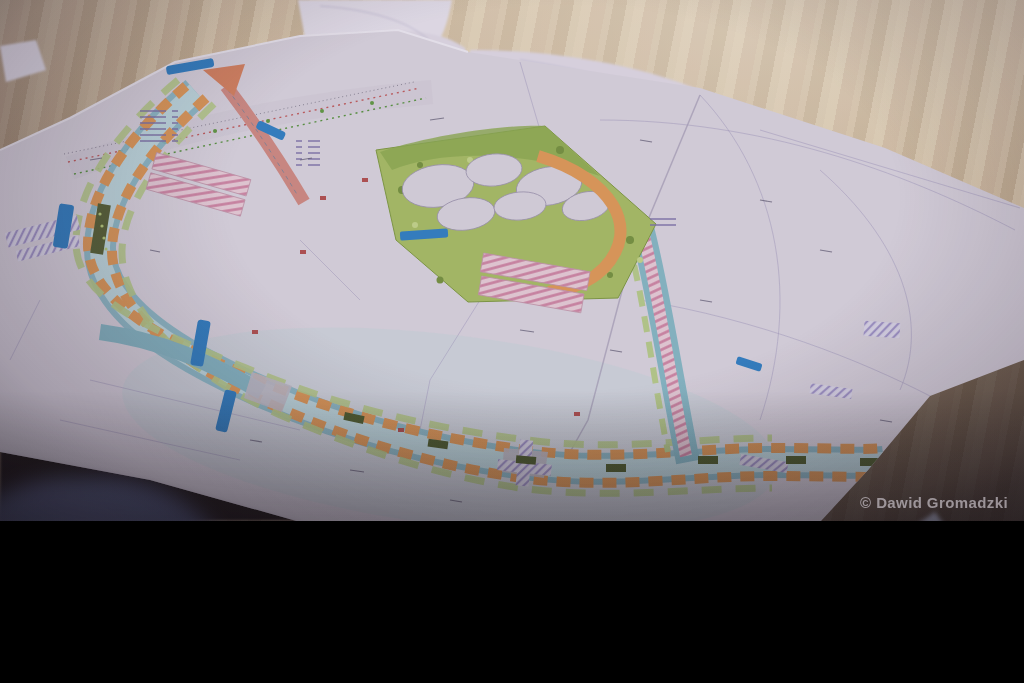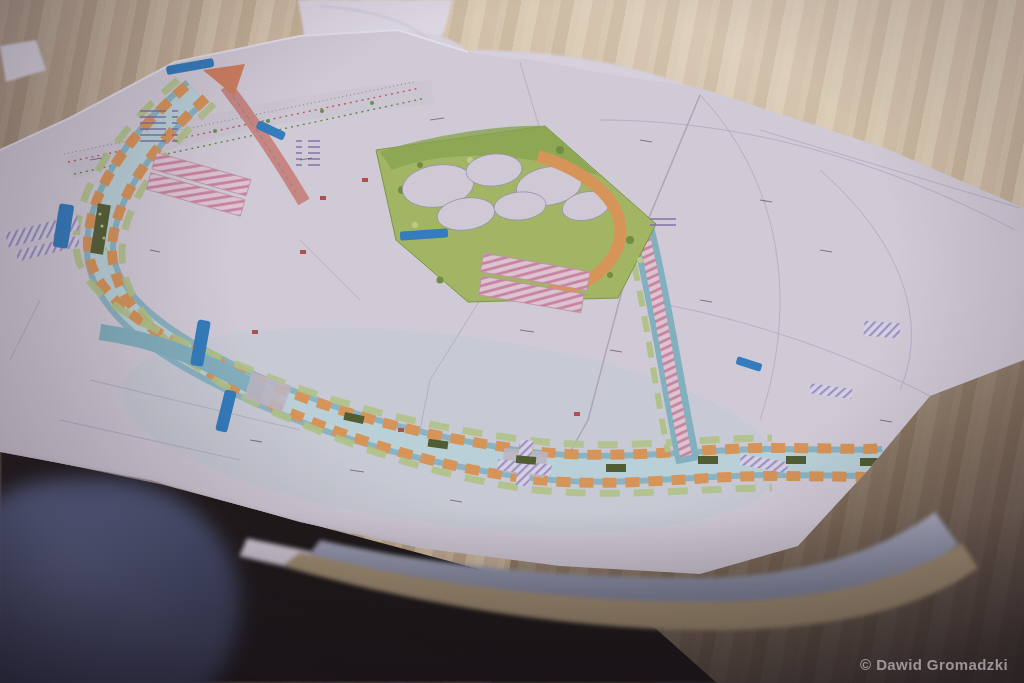--- a/index.html
+++ b/index.html
@@ -1,17 +1,17 @@
 <!DOCTYPE html>
 <html style="--wood: #cdb495; --wood-light: #dcc9a9; --wood-dark: #8f7a63; --page: #dcd6e0; --page-dim: #c7c0ce; --road-teal: #86b9c6; --road-inner: #c2dde2; --accent-orange: #e29a55; --parking-pink: #d083a2; --park-green: #a9bf62; --park-green-dark: #7e9a3f; --hatch-purple: #9d90c8; --marker-blue: #2e7fc4; --tree-olive: #556030; --salmon: #d28b82; --stack-gray: #9ba1b6; --table-edge-tan: #b09b75; --shadow-dark: #15100c; --chair-blue: #636e96; --watermark-gray: #b9b2b8;"><head>
 <meta charset="utf-8">
 <style>
   html,body{margin:0;padding:0;background:#000;}
   .photo{
-    position:relative;width:1024px;height:683px;overflow:hidden;
+    position:relative;width:1024px;height:521px;overflow:hidden;
     font-family:"Liberation Sans", sans-serif;
   }
   
   .wood{
     position:absolute;inset:0;
     background:
       repeating-linear-gradient(101deg,
         var(--wood-light,#dcc9a9) 0 10px,
         var(--wood,#cdb495) 10px 24px,
         #d3bd9d 24px 31px,

